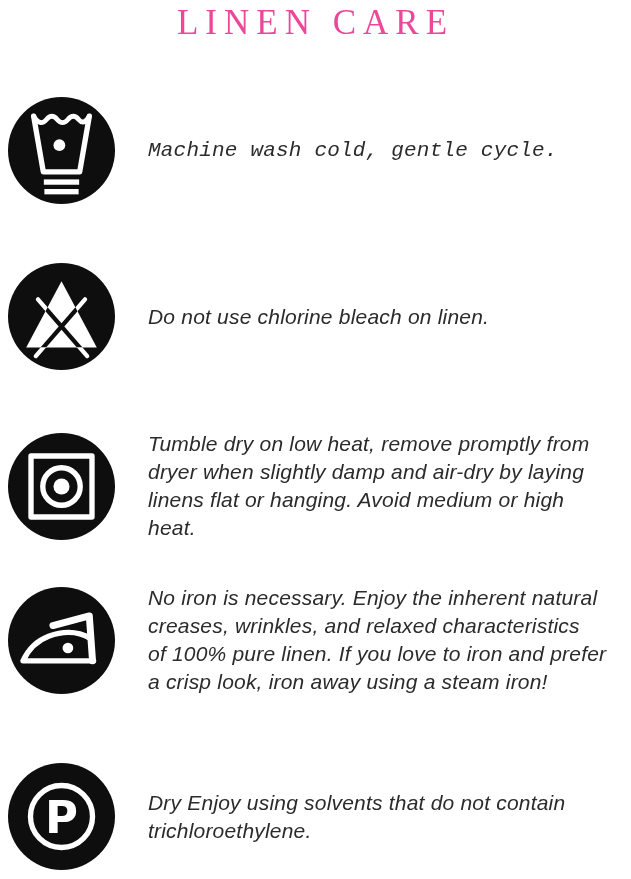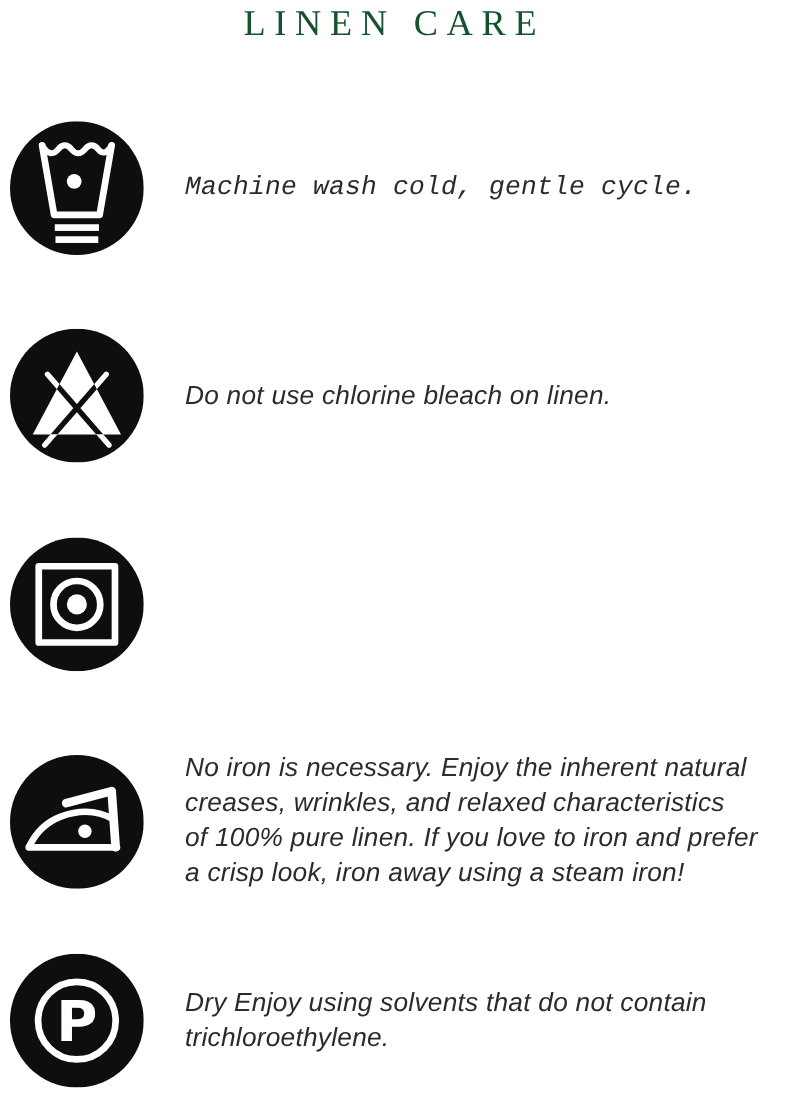--- a/index.html
+++ b/index.html
@@ -9,23 +9,23 @@
     position:relative;
     overflow:hidden;
     font-family:"Liberation Sans", sans-serif;
   }
   .title{
     position:absolute;
     top:3px;left:0;width:100%;
     text-align:center;
     font-family:"Liberation Serif", serif;
     font-weight:400;
-    font-size:29px;
+    font-size:35px;
     letter-spacing:7px;
-    color:#14532d;
+    color:#ec4899;
   }
   .care-row{
     position:absolute;
     left:8px;
     width:615px;
     display:flex;
     align-items:center;
     gap:33px;
   }
   .care-icon{
@@ -79,23 +79,27 @@
   <div class="care-text">Do not use chlorine bleach on linen.</div>
 </div>
 
 <div class="care-row" style="top:430px;">
   <svg class="care-icon" viewBox="0 0 100 100">
     <circle cx="50" cy="50" r="50" fill="#0e0e0e"></circle>
     <rect class="ic-stroke" x="21.5" y="21.5" width="57" height="57"></rect>
     <circle class="ic-stroke" cx="50" cy="50" r="17.5"></circle>
     <circle cx="50" cy="50" r="7.5" fill="#ffffff"></circle>
   </svg>
+  <div class="care-text">Tumble dry on low heat, remove promptly from
+dryer when slightly damp and air-dry by laying
+linens flat or hanging. Avoid medium or high
+heat.</div>
 </div>
 
-<div class="care-row" style="top:601px;">
+<div class="care-row" style="top:584px;">
   <svg class="care-icon" viewBox="0 0 100 100">
     <circle cx="50" cy="50" r="50" fill="#0e0e0e"></circle>
     <path class="ic-stroke" d="M80 69 L14 69 Q22 52 38 46 Q60 38 77 48"></path>
     <path class="ic-stroke" style="stroke-width:6.5" d="M79 69 L76 27 L42 36"></path>
     <circle cx="56" cy="57" r="5" fill="#ffffff"></circle>
   </svg>
   <div class="care-text">No iron is necessary. Enjoy the inherent natural
 creases, wrinkles, and relaxed characteristics
 of 100% pure linen. If you love to iron and prefer
 a crisp look, iron away using a steam iron!</div>

